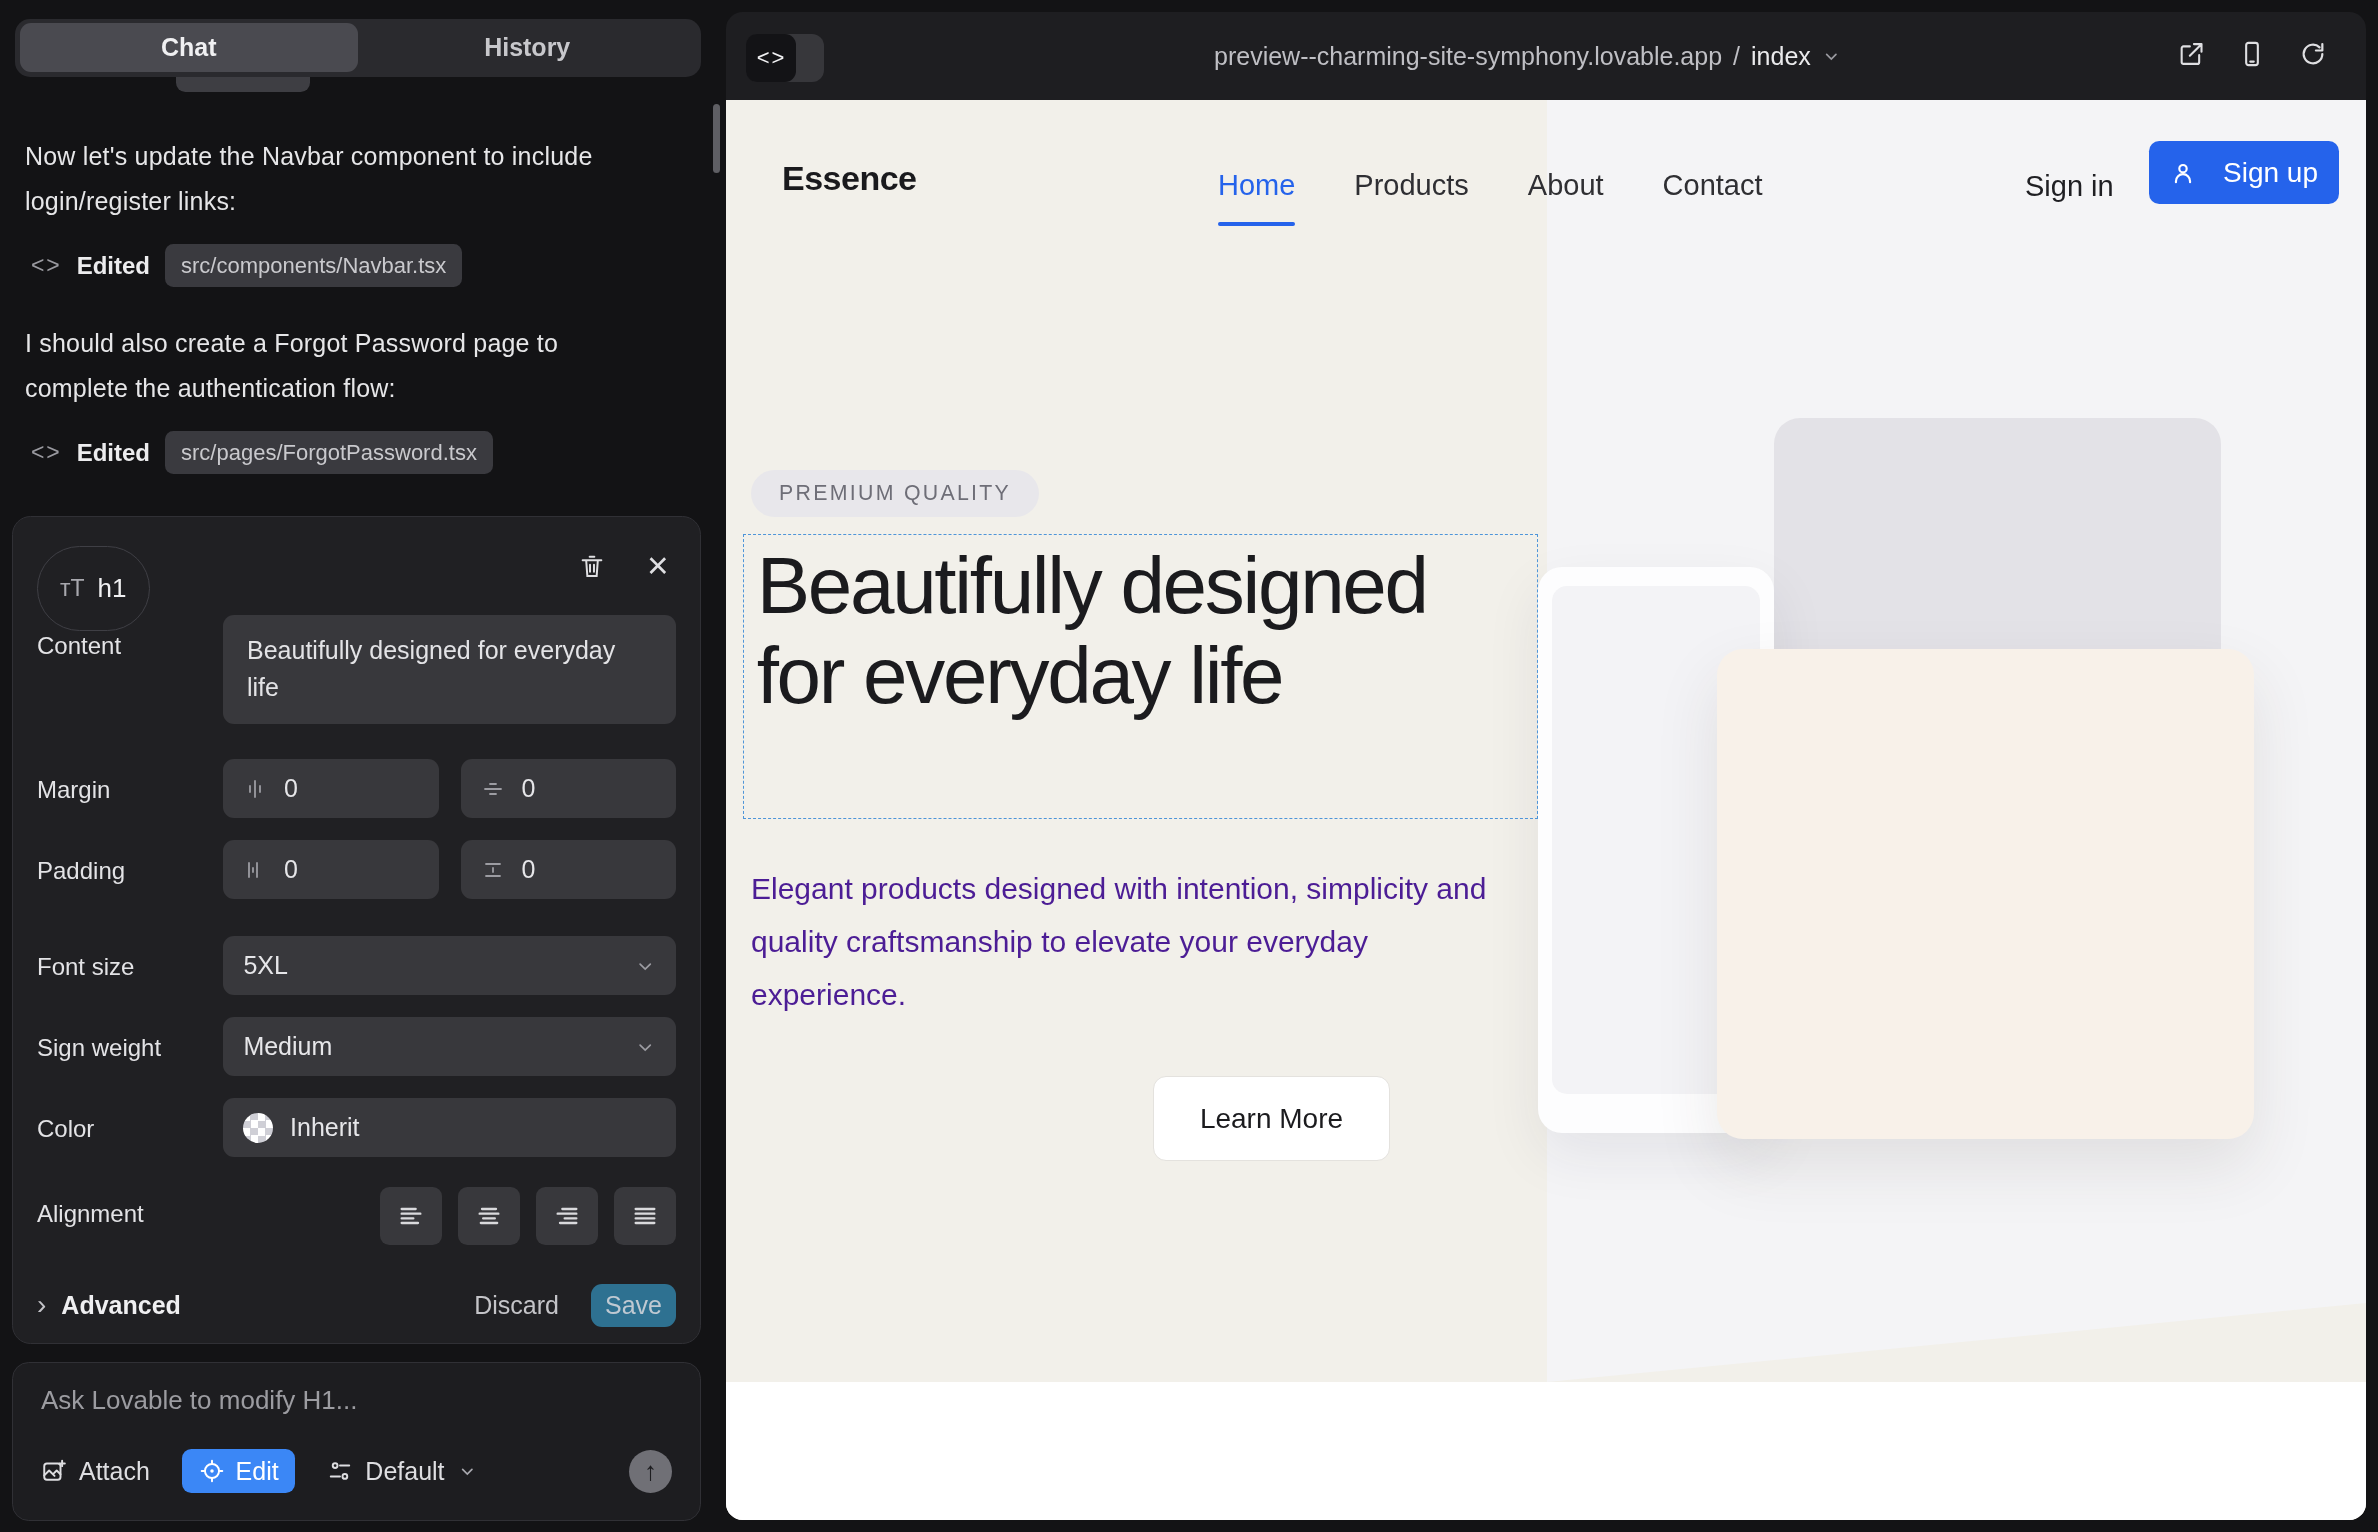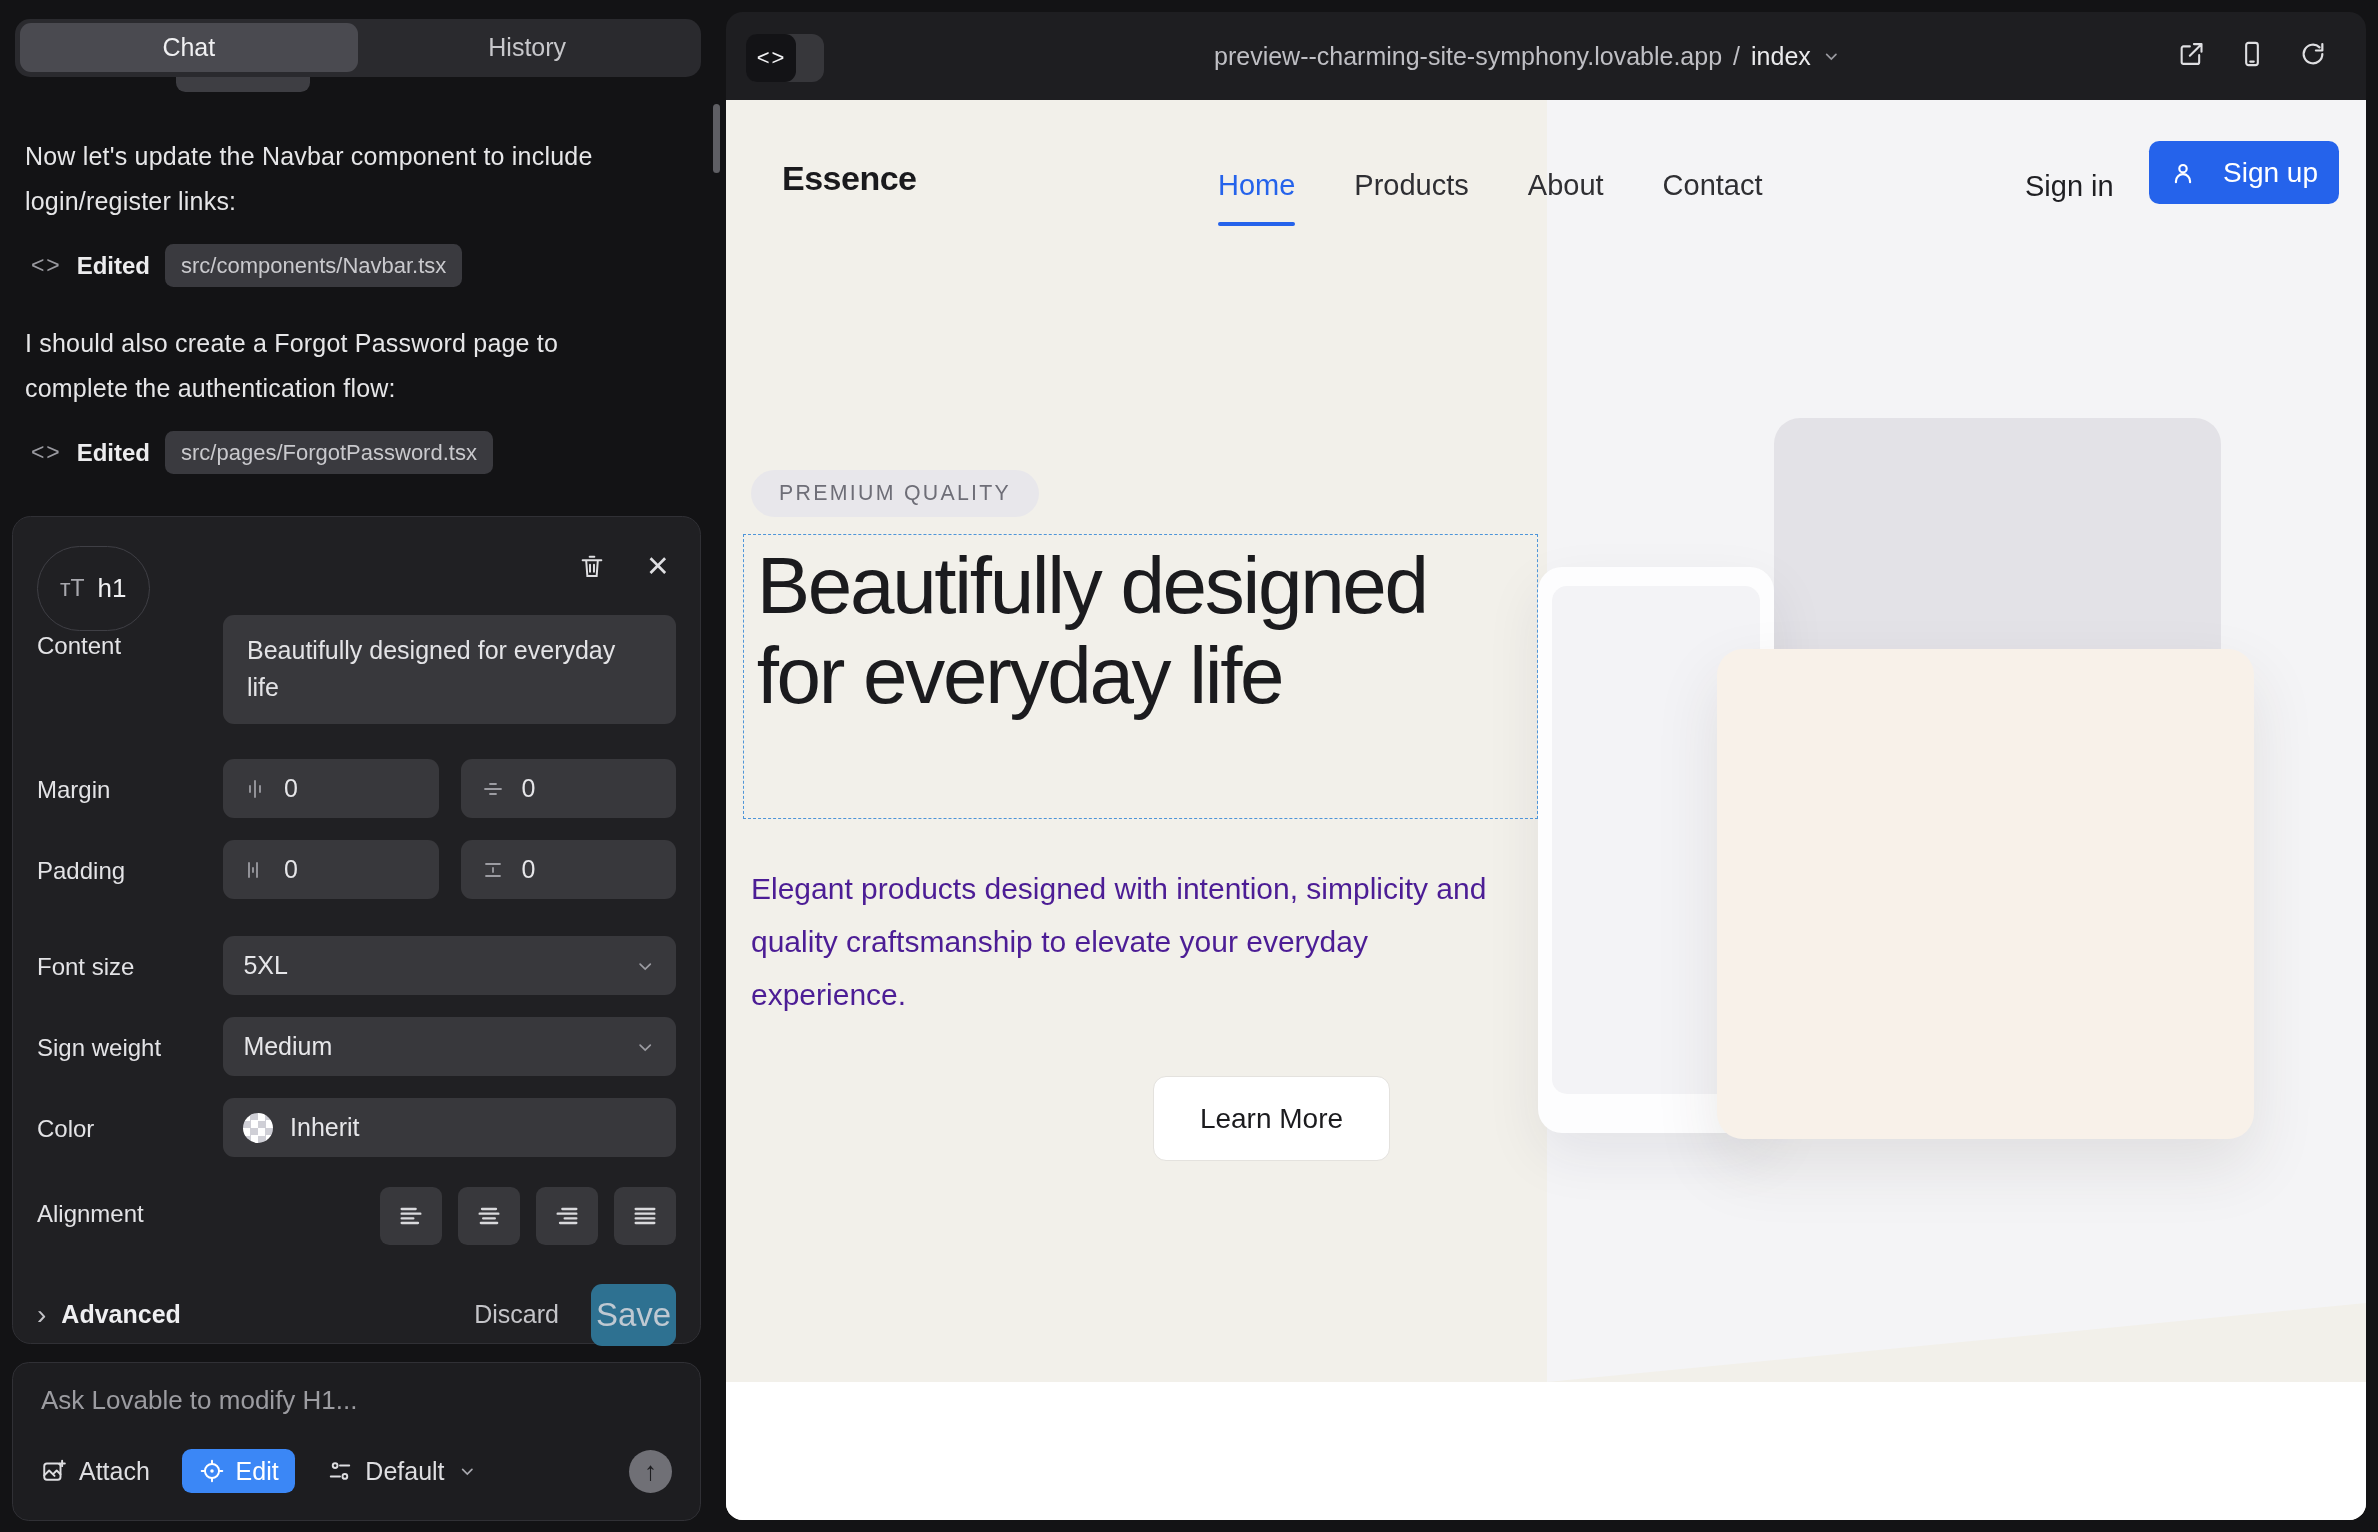--- a/index.html
+++ b/index.html
@@ -9,21 +9,21 @@
     font-family:"Liberation Sans", sans-serif;
     position:relative;
     overflow:hidden;
     -webkit-font-smoothing:antialiased;
   }
   svg { display:block; }
 
   
   .tabbar {
     position:absolute; left:15px; top:18.6px; width:686px; height:58px;
-    background:#2A2A2E; border-radius:15px; display:flex; padding:4.6px; z-index:5;
+    background:#2A2A2E; border-radius:15px; display:flex; padding:4.6px; z-index:5;font-weight:bold;
   }
   .tab {
     flex:1; display:flex; align-items:center; justify-content:center;
     font-size:25px; color:#C7C7CB; border-radius:11px; cursor:pointer;
   }
   .tab.active { background:#4A4A50; color:#F0F0F2; }
 
   .trunc-chip {
     position:absolute; left:176px; top:77px; width:134px; height:15px;
     background:#3E3E43; border-radius:0 0 9.3px 9.3px;
@@ -101,22 +101,22 @@
     width:62px; height:58px; background:#38383C; border:none; border-radius:9.3px;
     display:flex; align-items:center; justify-content:center; color:#DADADD; cursor:pointer;
   }
   .ed-footer { display:flex; align-items:center; margin-top:39px; }
   .advanced { display:flex; align-items:center; gap:15px; cursor:pointer; }
   .advanced .chev { font-size:28px; color:#C4C4C9; line-height:24px; }
   .advanced .adv-label { font-size:25px; font-weight:600; color:#EFEFF1; }
   .footer-actions { margin-left:auto; display:flex; align-items:center; gap:32px; }
   .discard-btn { background:none; border:none; font-size:25px; color:#C4C4C8; cursor:pointer; font-family:"Liberation Sans", sans-serif; }
   .save-btn {
-    width:85px; height:62px; background:#2E7191; border:none; border-radius:11px;
-    font-size:33px; color:#BFC9D2; cursor:pointer; font-family:"Liberation Sans", sans-serif;
+    width:85px; height:43px; background:#2E7191; border:none; border-radius:11px;
+    font-size:25px; color:#BFC9D2; cursor:pointer; font-family:"Liberation Sans", sans-serif;
   }
 
   
   .prompt {
     position:absolute; left:12px; top:1362px; width:689px; height:159px;
     background:#1D1D20; border:0.9px solid #303035; border-radius:16.7px; padding:22px 28px;
   }
   .prompt-input {
     width:100%; background:transparent; border:none; outline:none; resize:none;
     font-size:26px; color:#E6E6E8; height:48px; font-family:"Liberation Sans", sans-serif;

